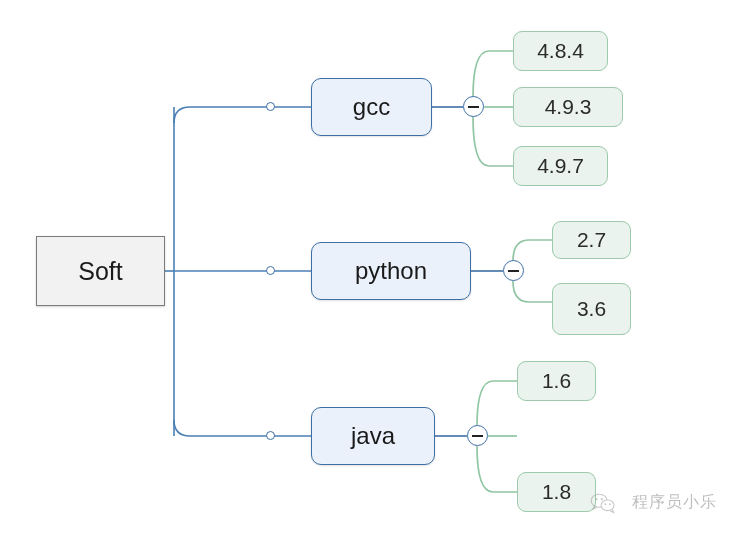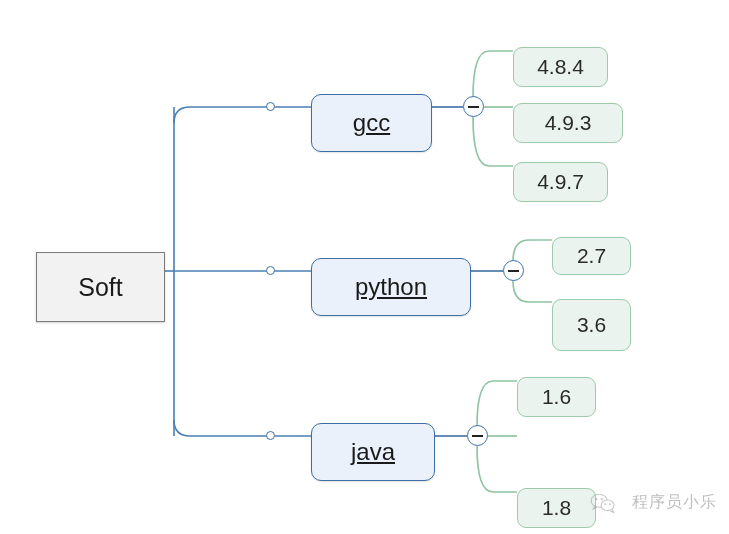--- a/index.html
+++ b/index.html
@@ -26,37 +26,35 @@
     pointer-events: none;
   }
   .node {
     position: absolute;
     box-sizing: border-box;
     display: flex;
     align-items: center;
     justify-content: center;
     border-radius: 10px;
     white-space: nowrap;
-    margin-top: 16px;
   }
   .node-root {
     background: #f2f2f2;
     border: 1.6px solid #7b7b7b;
     border-radius: 0;
     font-size: 25px;
     color: #1a1a1a;
     box-shadow: 0 1px 2px rgba(0,0,0,0.18);
   }
   .node-branch {
     background: #eaf1fa;
     border: 1.4px solid #3d6fa5;
     font-size: 24px;
     color: #1a1a1a;
     box-shadow: 0 1px 2px rgba(0,0,0,0.12);
-    text-decoration: underline;
   }
   .node-leaf {
     background: #eaf3ed;
     border: 1.2px solid #9ccaab;
     border-radius: 9px;
     font-size: 21px;
     color: #2b2b2b;
   }
   .toggle {
     position: absolute;

